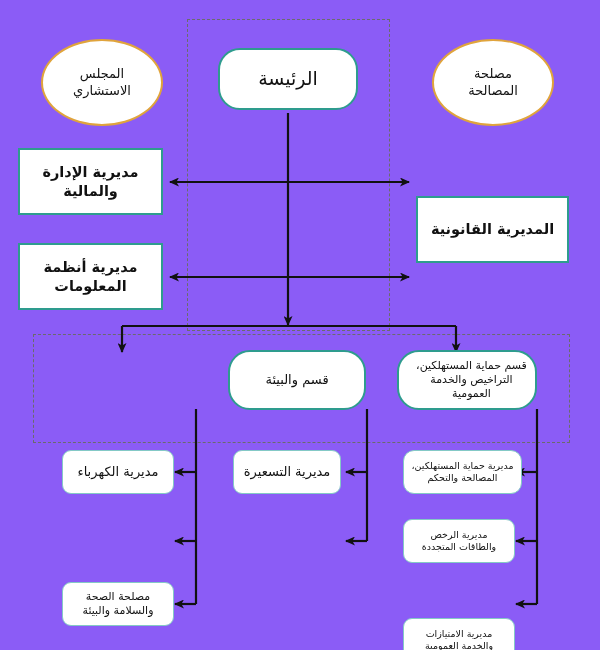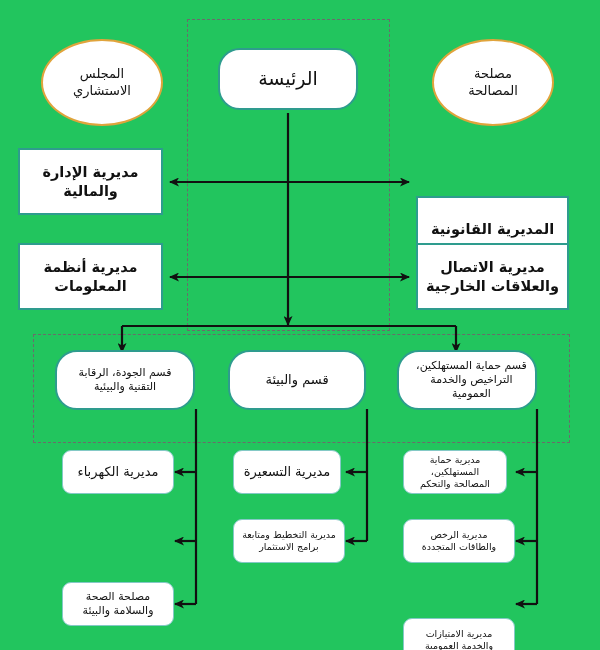--- a/index.html
+++ b/index.html
@@ -5,21 +5,21 @@
 <style>
   html, body {
     margin: 0;
     padding: 0;
     background: #ffffff;
   }
   #chart-root {
     position: relative;
     width: 600px;
     height: 650px;
-    background: #22c55e;
+    background: #8b5cf6;
     font-family: "DejaVu Sans", "Liberation Sans", sans-serif;
     overflow: hidden;
   }
   #wires {
     position: absolute;
     left: 0;
     top: 0;
     width: 600px;
     height: 650px;
     pointer-events: none;
@@ -124,43 +124,37 @@
   <div class="node rounded-strong t-xl" style="left:218px; top:48px; width:140px; height:62px;">الرئيسة</div>
 
   <div class="node rect-strong t-lg" style="left:18px; top:148px; width:145px; height:67px;">مديرية الإدارة
 والمالية</div>
 
   <div class="node rect-strong t-lg" style="left:416px; top:148px; width:153px; height:67px;margin-top:48px;">المديرية القانونية</div>
 
   <div class="node rect-strong t-lg" style="left:18px; top:243px; width:145px; height:67px;">مديرية أنظمة
 المعلومات</div>
 
-  <div class="node rect-strong t-lg" style="left:416px; top:243px; width:153px; height:67px;">مديرية الاتصال
-والعلاقات الخارجية</div>
 
-  <div class="node rounded-strong t-sm" style="left:55px; top:350px; width:140px; height:60px;">قسم الجودة، الرقابة
-التقنية والبيئية</div>
 
   <div class="node rounded-strong t-md" style="left:228px; top:350px; width:138px; height:60px;">قسم والبيئة</div>
 
   <div class="node rounded-strong t-sm" style="left:397px; top:350px; width:140px; height:60px;padding-left:13px;">قسم حماية المستهلكين،
 التراخيص والخدمة العمومية</div>
 
   <div class="node rounded-light t-md" style="left:62px; top:450px; width:112px; height:44px;">مديرية الكهرباء</div>
 
 
   <div class="node rounded-light t-sm" style="left:62px; top:582px; width:112px; height:44px;">مصلحة الصحة
 والسلامة والبيئة</div>
 
   <div class="node rounded-light t-md" style="left:233px; top:450px; width:108px; height:44px;">مديرية التسعيرة</div>
 
-  <div class="node rounded-light t-xs" style="left:233px; top:519px; width:112px; height:44px;">مديرية التخطيط ومتابعة
-برامج الاستثمار</div>
 
-  <div class="node rounded-light t-xs" style="left:403px; top:450px; width:104px; height:44px;">مديرية حماية المستهلكين،
+  <div class="node rounded-light t-xs" style="left:403px; top:450px; width:119px; height:44px;border-radius:11px;">مديرية حماية المستهلكين،
 المصالحة والتحكم</div>
 
   <div class="node rounded-light t-xs" style="left:403px; top:519px; width:112px; height:44px;">مديرية الرخص
 والطاقات المتجددة</div>
 
   <div class="node rounded-light t-xs" style="left:403px; top:582px; width:112px; height:44px;margin-top:36px;">مديرية الامتيازات
 والخدمة العمومية</div>
 
 </div>
 

